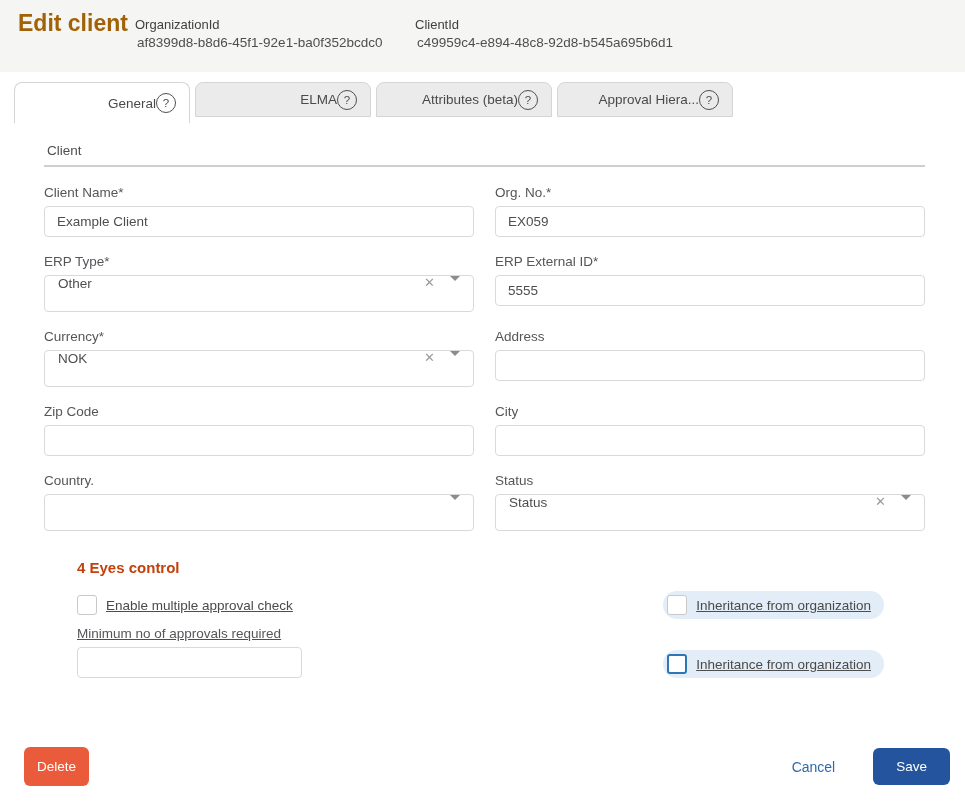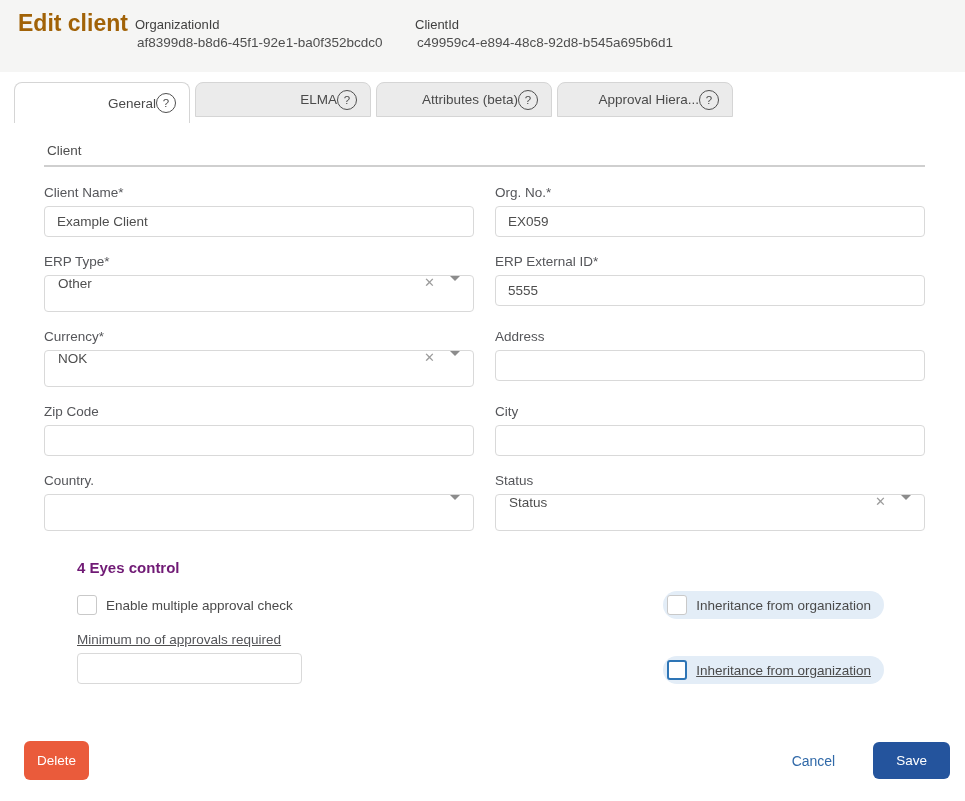--- a/index.html
+++ b/index.html
@@ -51,36 +51,36 @@
   .select {
     width:100%; height:37px; border:1px solid #d9d9d9; border-radius:4px;
     display:flex; padding:0 13px; background:#fff; cursor:pointer;
   }
   .select-value { flex:1; font-size:13.5px; color:#4e4e4e; }
   .clear-x { color:#9b9b9b; font-size:13px; margin-right:15px; cursor:pointer; line-height:1; }
   .caret { width:0; height:0; border-left:5px solid transparent; border-right:5px solid transparent; border-top:5px solid #8c8c8c; cursor:pointer; }
 
   
   .four-eyes { margin:11px 0 0 33px; }
-  .fe-title { font-size:15px; font-weight:bold; color:#701a75; margin-bottom:15px; }
-  .fe-row1 { display:flex; justify-content:space-between; align-items:center; margin-bottom:13px; }
+  .fe-title { font-size:15px; font-weight:bold; color:#c2410c; margin-bottom:15px; }
+  .fe-row1 { display:flex; justify-content:space-between; align-items:center; margin-bottom:7px;text-decoration:underline; }
   .fe-row2 { display:flex; justify-content:space-between; align-items:flex-end;text-decoration:underline; }
   .cb-row { display:flex; align-items:center; gap:9px; font-size:13.5px; color:#4a4a4a; }
   .checkbox { width:20px; height:20px; min-width:20px; border:1px solid #c9c9c9; border-radius:3px; background:#fff; cursor:pointer; }
   .chip {
     display:flex; align-items:center; gap:9px; background:#e3edf7;
     border-radius:15px; padding:4px 13px 4px 4px; font-size:13.5px; color:#4a4a4a;
     margin-right:41px;
   }
   .chip.active-cb .checkbox { border:2px solid #2e75b6; }
   .min-group .field-label { margin-bottom:6px; }
   .min-input { width:225px; }
 
   
-  .footer { position:absolute; left:24px; right:15px; bottom:21px; display:flex; align-items:center; }
+  .footer { position:absolute; left:24px; right:15px; bottom:15px; display:flex; align-items:center; }
   .btn { border:none; border-radius:6px; font-size:13.5px; font-family:"Liberation Sans", sans-serif; cursor:pointer; }
   .btn-delete { background:#ea5b3b; color:#ffffff; padding:12px 13px; }
   .footer-spacer { flex:1; }
   .link-cancel { color:#3069a8; font-size:14px; margin-right:38px; cursor:pointer; text-decoration:none;text-align:right; }
   .btn-save { background:#24549d; color:#ffffff; padding:11px 23px; }
 </style>
 </head>
 <body>
 
 <div class="header">

